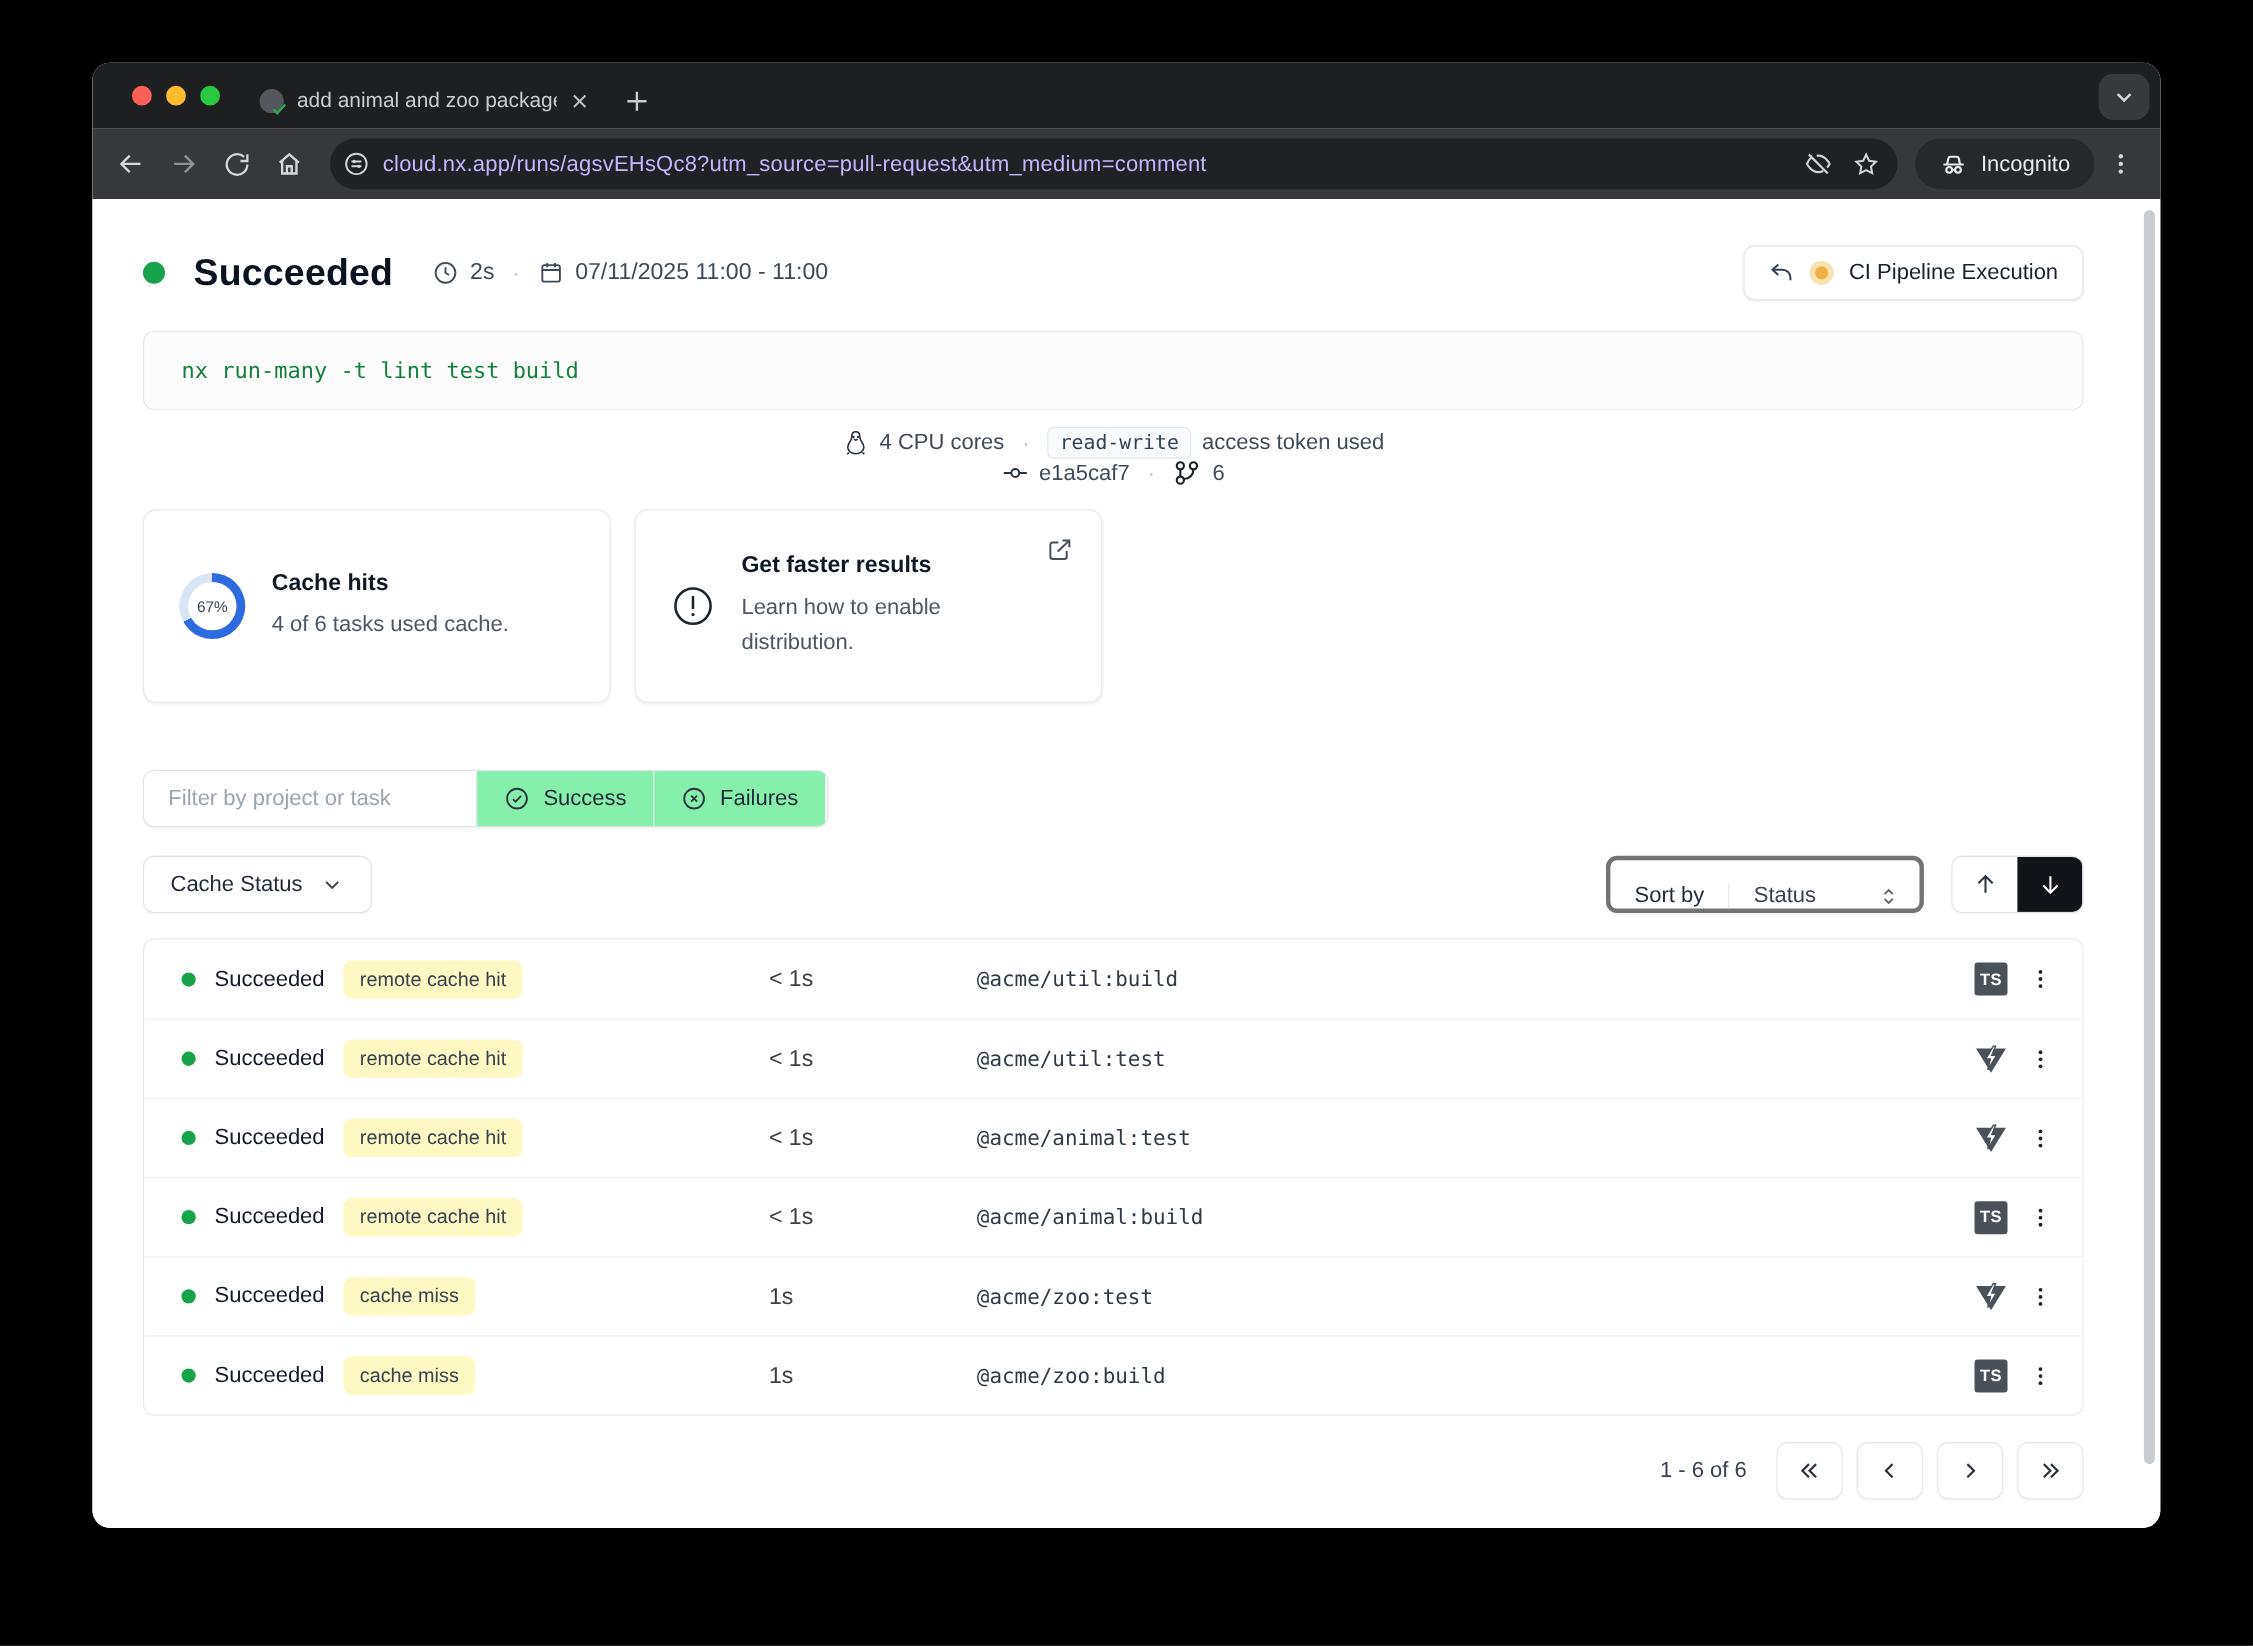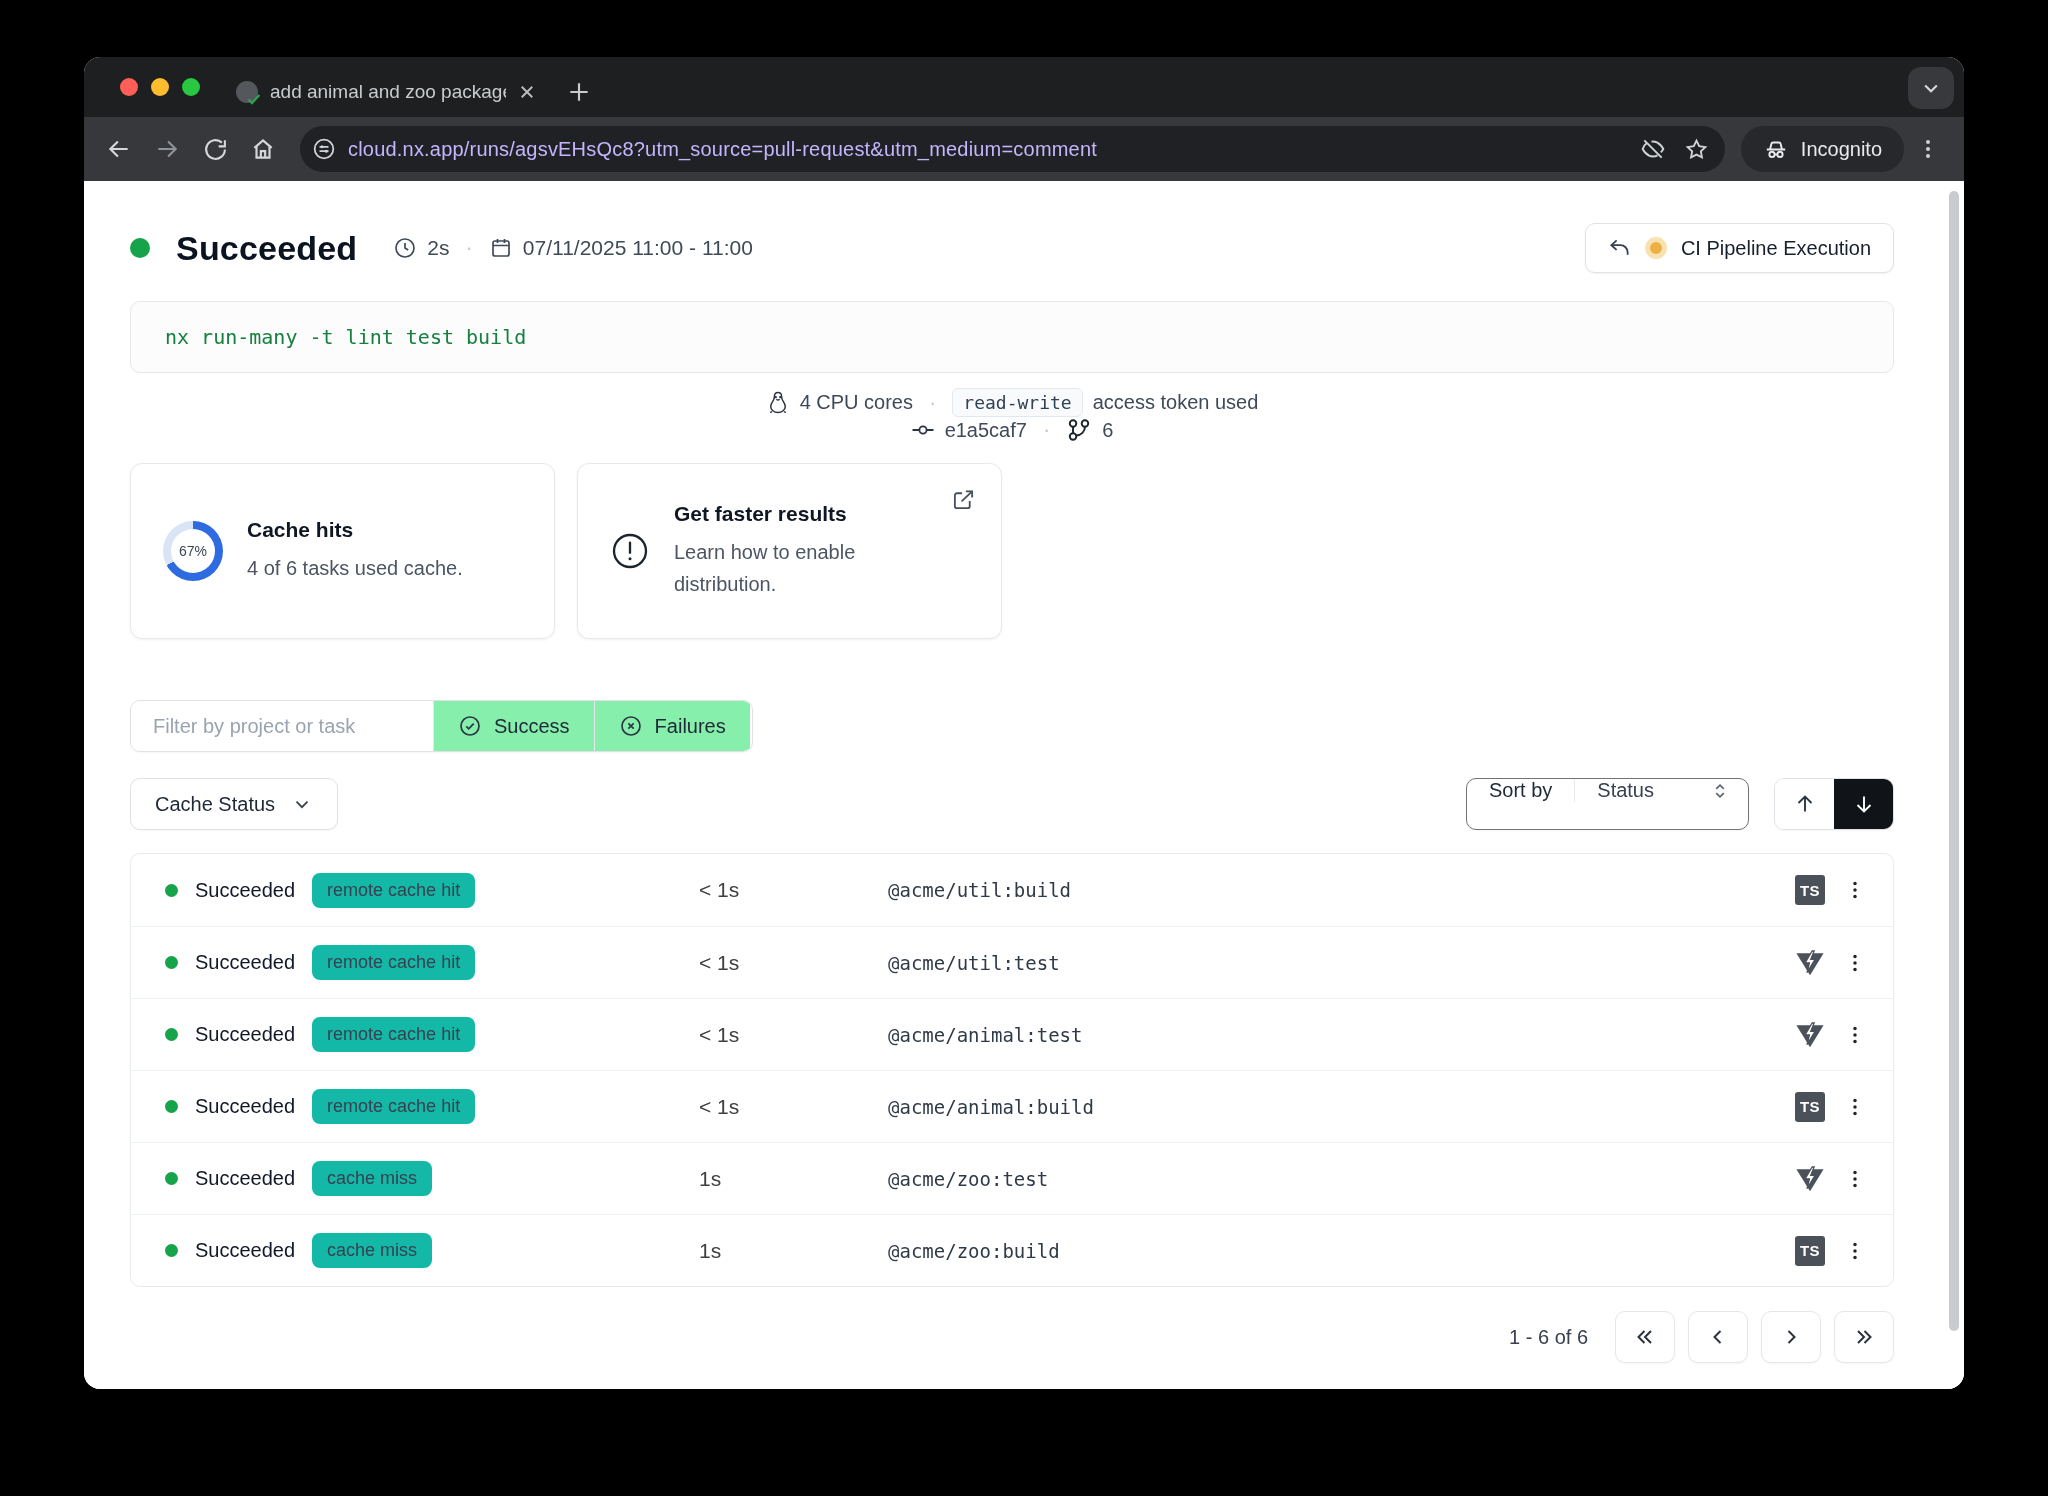--- a/index.html
+++ b/index.html
@@ -84,35 +84,35 @@
   .filter-input::placeholder { color:#9aa4b1; }
   .filter-seg { display:flex; align-items:center; gap:12px; font-size:20px; color:#1f2937; padding:0 24px;
                 border-left:1px solid #e5e8ec; background:#86efac; }
   .filter-seg svg { color:#2b3644; }
 
   .controls-row { margin-top:26px; display:flex; align-items:center; justify-content:space-between; }
   .dd-btn { height:52px; display:flex; align-items:center; gap:16px; padding:0 24px; border:1px solid #dfe3e8;
             border-radius:10px; background:#fff; font-size:20px; font-weight:500; color:#1f2937;
             box-shadow:0 1px 2px rgba(16,24,40,.04); }
   .controls-right { display:flex; align-items:center; gap:25px; }
-  .sort-group { height:52px; display:flex; align-items:flex-start; border:1px solid #737373; border-radius:10px;
+  .sort-group { height:52px; display:flex; align-items:flex-end; border:4px solid #737373; border-radius:10px;
                 overflow:hidden; background:#fff; box-shadow:0 1px 2px rgba(16,24,40,.04); }
   .sort-label { display:flex; align-items:center; padding:0 22px; font-size:20px; color:#1f2937; border-right:1px solid #e5e8ec; }
   .sort-select { display:flex; align-items:center; gap:56px; padding:0 18px 0 22px; font-size:20px; color:#374151; }
   .dir-group { height:52px; display:flex; border:1px solid #dfe3e8; border-radius:10px; overflow:hidden;
                box-shadow:0 1px 2px rgba(16,24,40,.04); }
   .dir-btn { width:59px; display:flex; align-items:center; justify-content:center; background:#fff; color:#2b3644; }
   .dir-btn.active { background:#101418; color:#fff; }
 
   .table-card { margin-top:23px; border:1px solid #e7eaee; border-radius:10px; background:#fff; overflow:hidden; }
   .trow { height:72px; position:relative; display:flex; align-items:center; padding-left:34px; border-top:1px solid #edf0f3; }
   .trow:first-child { border-top:none; }
   .trow-dot { width:13px; height:13px; border-radius:50%; background:#16a34a; flex:none; }
   .trow-status { font-size:20px; font-weight:500; color:#111827; margin-left:17px; }
-  .trow-chip { margin-left:17px; font-size:18px; color:#374151; background:#14b8a6; border-radius:8px; padding:7px 15px; }
+  .trow-chip { margin-left:17px; font-size:18px; color:#374151; background:#fef9c3; border-radius:8px; padding:7px 15px; }
   .trow-time { position:absolute; left:568px; font-size:21px; color:#404040; }
   .trow-task { position:absolute; left:757px; font-family:"DejaVu Sans Mono",monospace; font-size:19px; color:#2f3a47; }
   .trow-tool { position:absolute; right:68px; width:30px; height:30px; display:flex; align-items:center; justify-content:center; }
   .ts-badge { width:30px; height:30px; background:#4b5159; border-radius:3px; color:#fff; font-weight:700;
               font-size:15px; display:flex; align-items:center; justify-content:center; letter-spacing:.5px; }
   .trow-kebab { position:absolute; right:24px; width:28px; height:40px; display:flex; align-items:center; justify-content:center; color:#20242a; }
 
   .pagination { margin-top:24px; display:flex; align-items:center; justify-content:flex-end; gap:13px; }
   .pag-label { font-size:20px; color:#374151; margin-right:14px; }
   .pag-btn { width:60px; height:52px; border:1px solid #e3e7ec; border-radius:10px; background:#fff;

